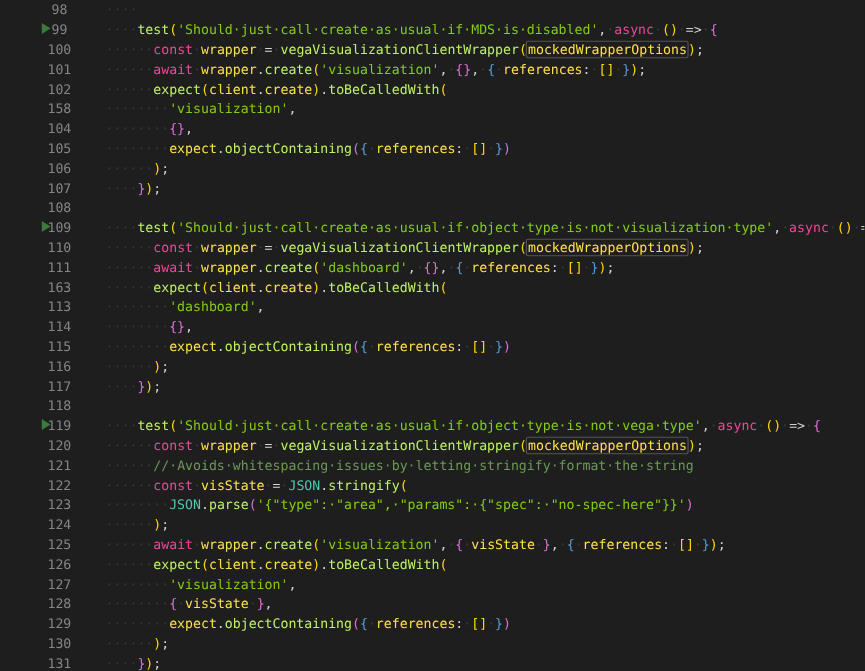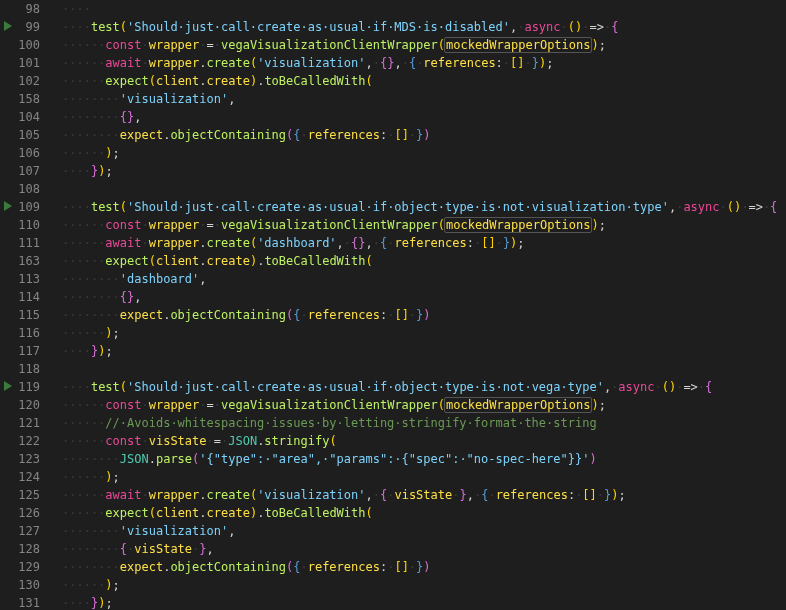--- a/index.html
+++ b/index.html
@@ -1,24 +1,24 @@
 <!DOCTYPE html>
 <html><head>
 <meta charset="utf-8">
 <style>
   html,body{margin:0;padding:0;background:#1e1e1e;font-family:Menlo,Consolas,monospace;font-size:12px;line-height:18px;color:#d4d4d4;}
   .editor{display:flex;width:786px;height:610px;overflow:hidden;background:#1e1e1e;}
-  .gutter{width:58px;flex:0 0 58px;text-align:right;color:#858585;user-select:none;padding-top:0;}
+  .gutter{width:58px;flex:0 0 58px;text-align:center;color:#858585;user-select:none;padding-top:0;margin-left:34px;}
   .gutter .gline{height:18px;position:relative;padding-right:18px;box-sizing:border-box;}
   .tri{position:absolute;left:4px;top:3px;width:0;height:0;border-top:5px solid transparent;border-bottom:5px solid transparent;border-left:8px solid #3a7a3a;}
   .code{flex:1;padding-left:4px;white-space:pre;padding-top:0;}
   .line{height:18px;}
   .kw{color:#ec4899;}       
   .fn{color:#bef264;margin-top:40px;}       
-  .str{color:#7dd3fc;}      
+  .str{color:#84cc16;}      
   .id{color:#fde047;}       
   .cls{color:#4ec9b0;}                    
   .pun{color:#d4d4d4;}
   .op{color:#d4d4d4;}
   .par{color:#ffd700;}      
   .brk{color:#da70d6;}      
   .brc{color:#569cd6;}      
   .cmt{color:#6a9955;text-align:right;}
   .ws{color:#3b3b3b;}       
   .boxed{border:1px solid #555;border-radius:2px;padding:0 1px;margin:0 -1px;}

